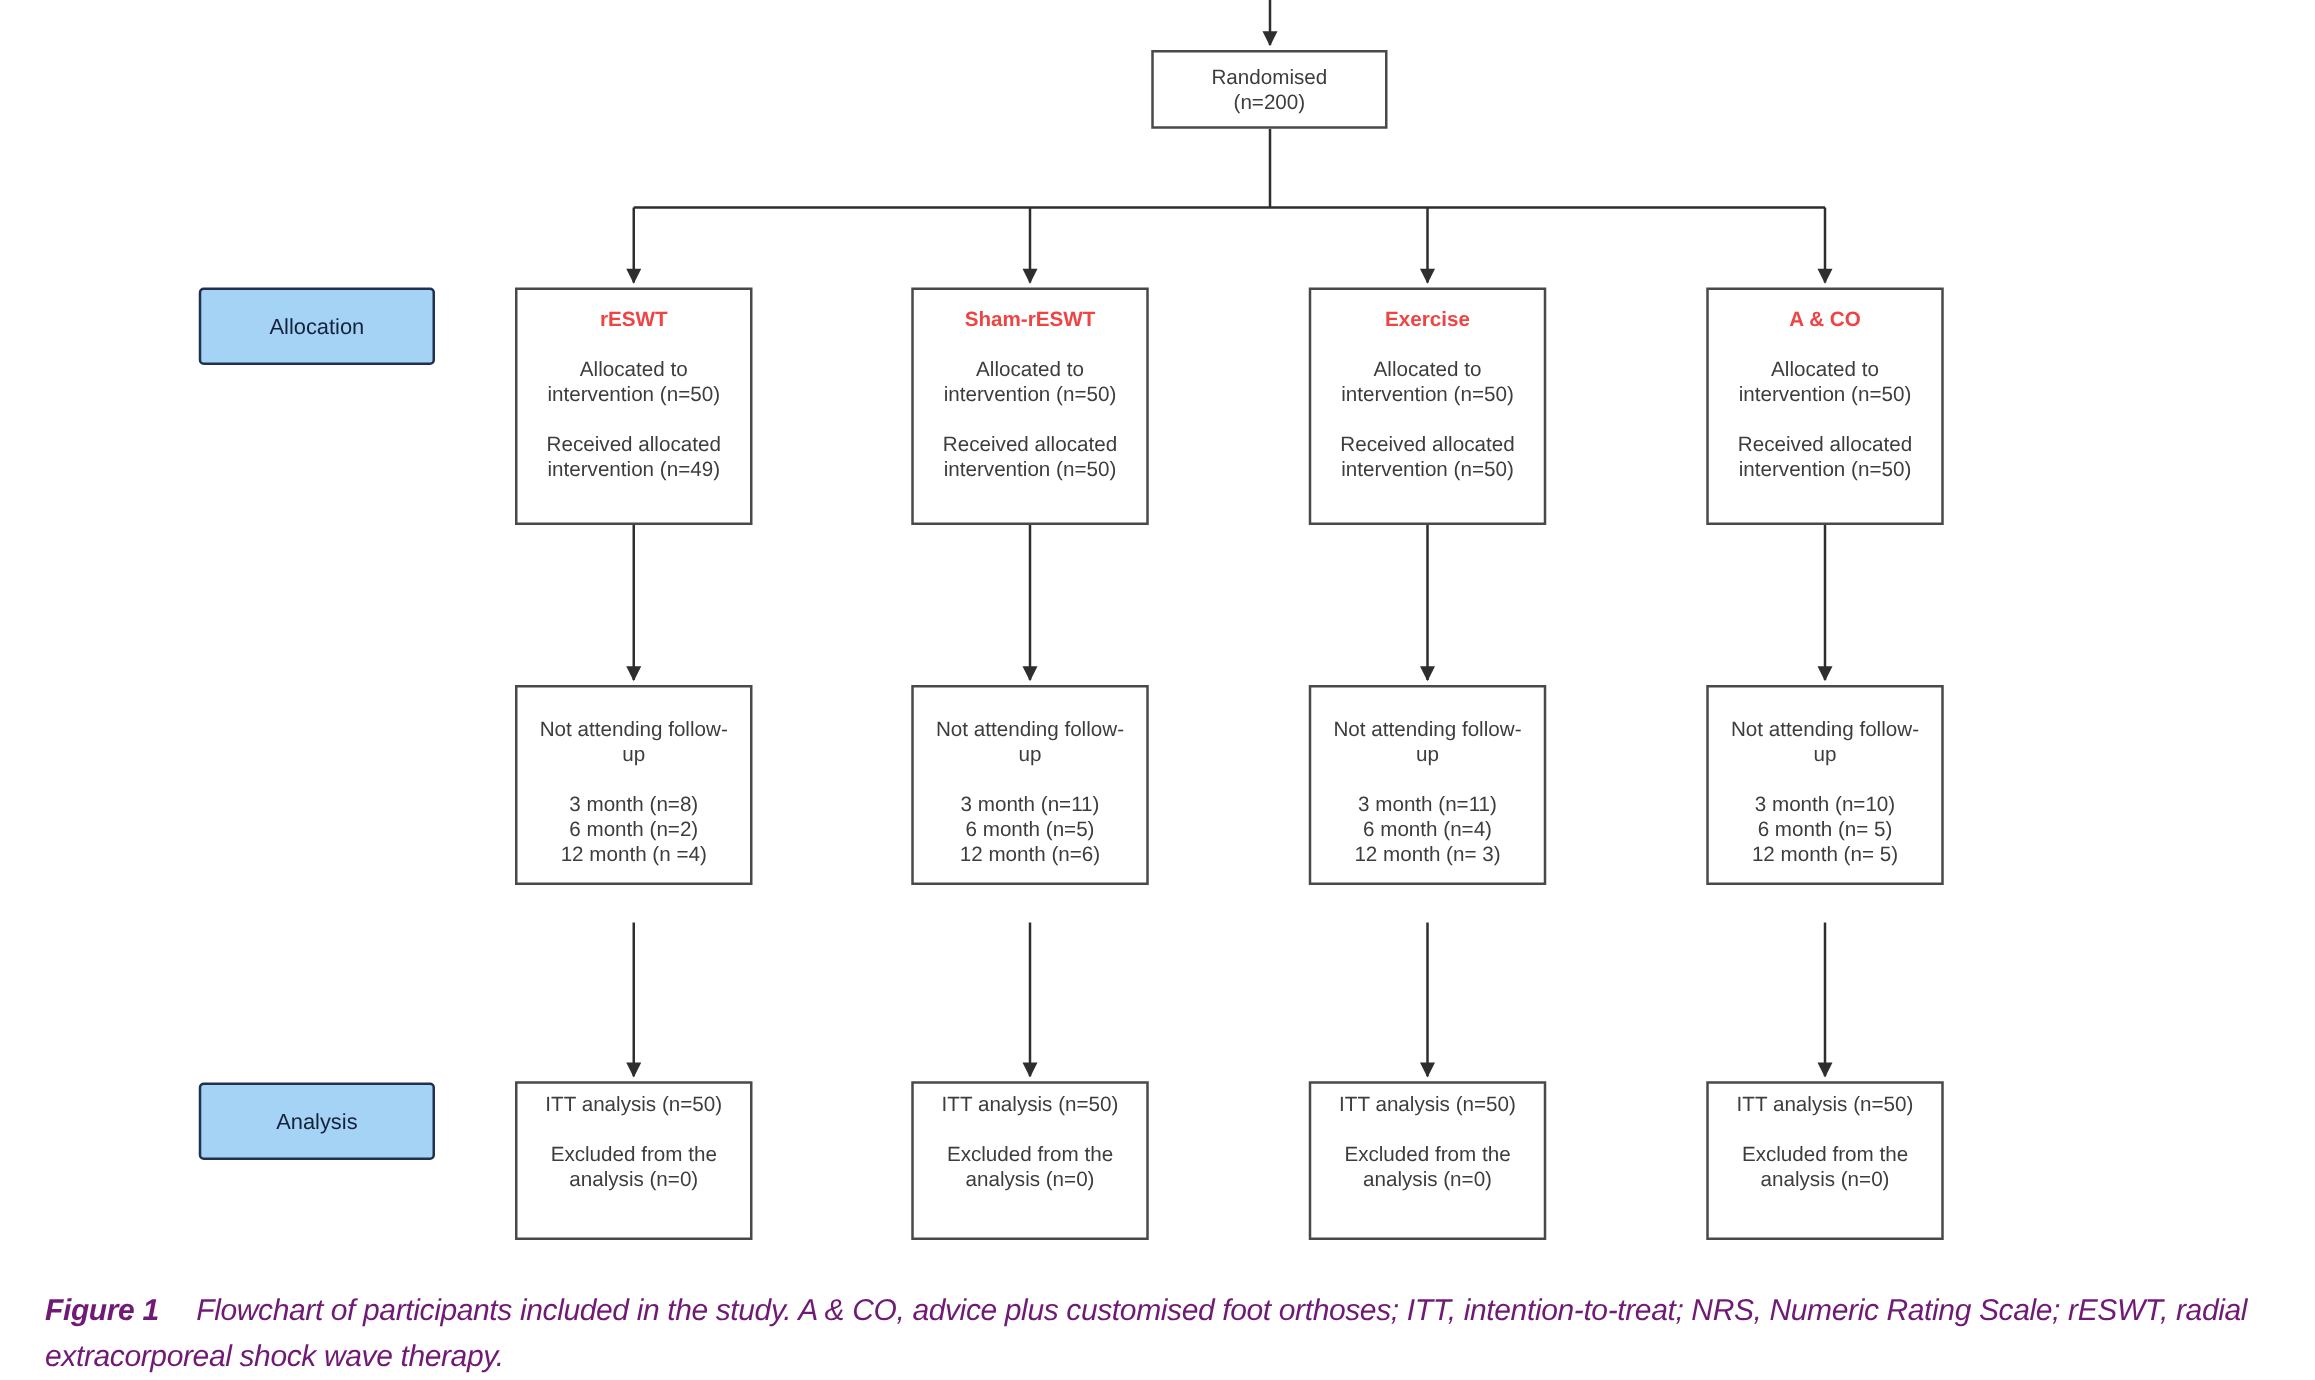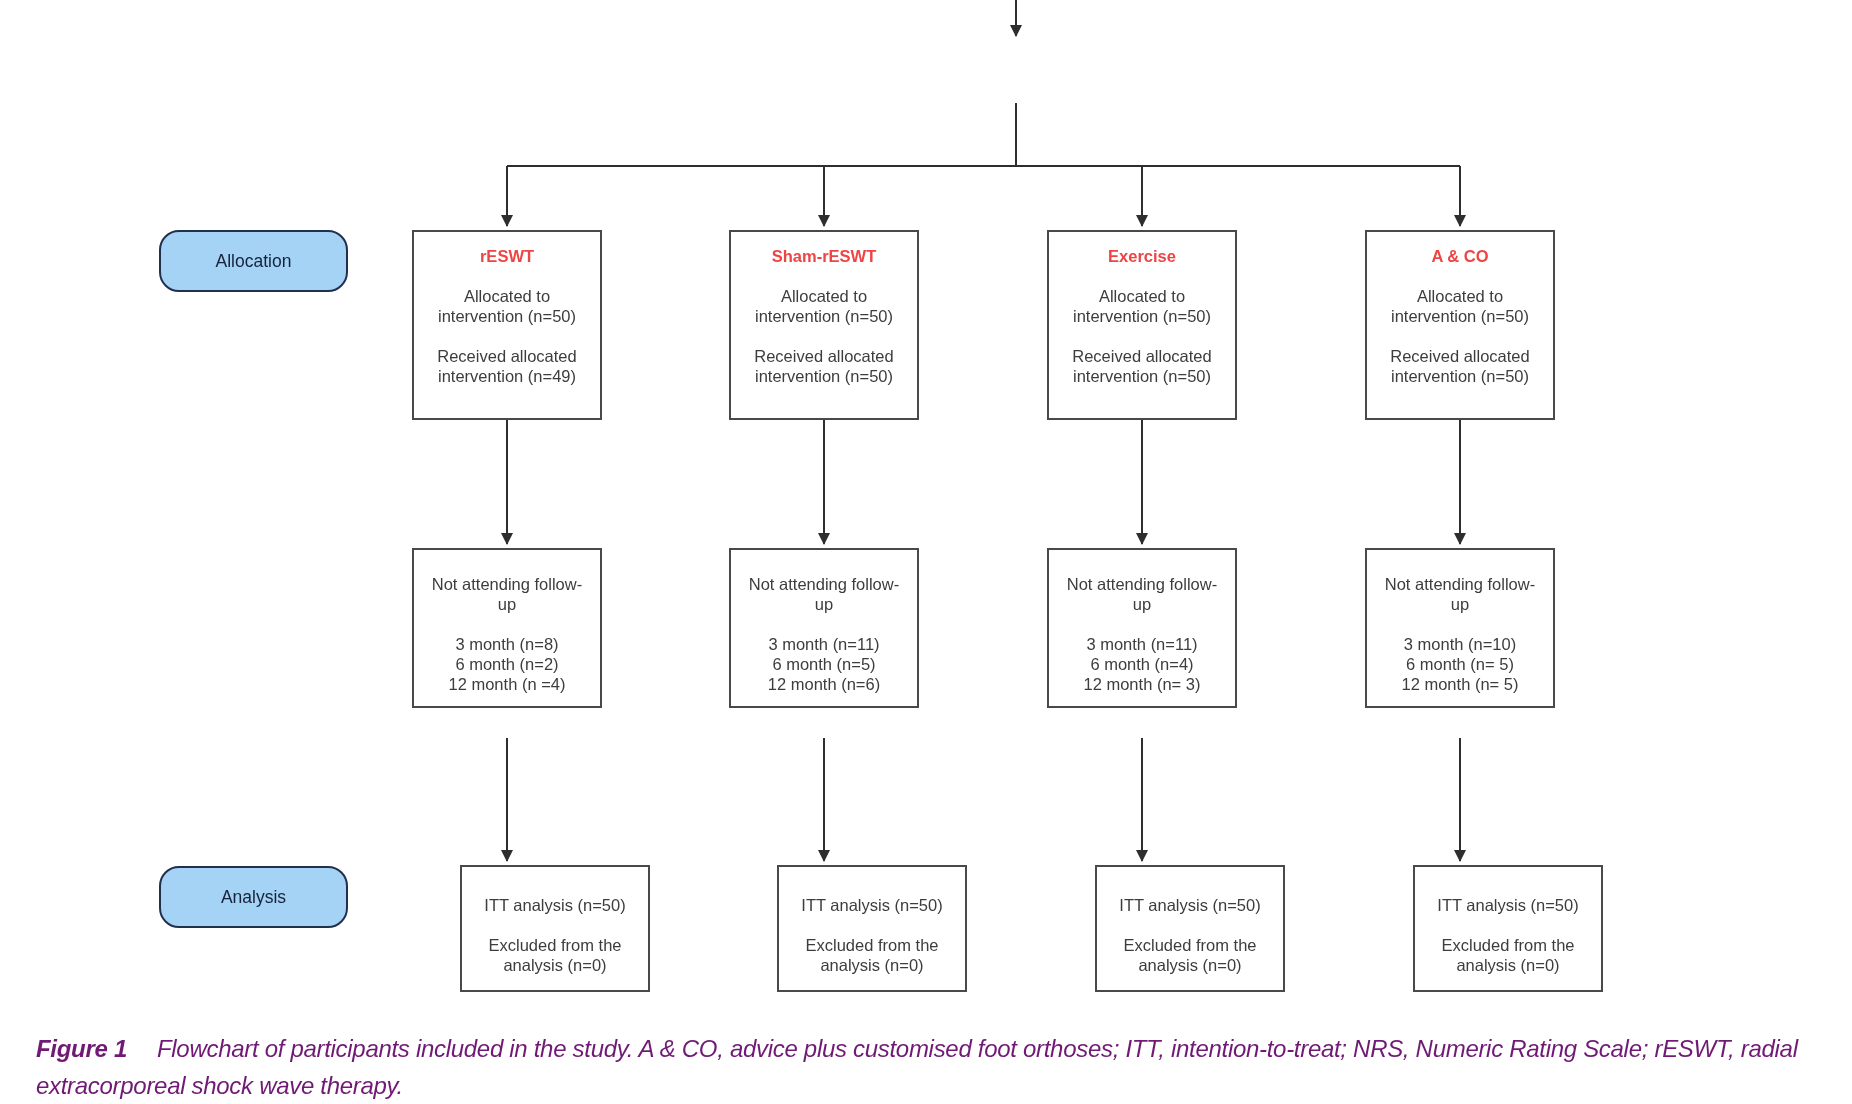--- a/index.html
+++ b/index.html
@@ -37,33 +37,33 @@
     margin-bottom: 20px;
     white-space: pre-line;
   }
   .randomised {
     left: 921px; top: 40px;
     width: 189px; height: 63px;
     display: flex; align-items: center; justify-content: center;
   }
   .alloc-box   { top: 230px; height: 190px; width: 190px; padding-top: 14px; }
   .fu-box      { top: 548px; height: 160px; width: 190px; padding-top: 24px; }
-  .an-box      { top: 865px; height: 127px; width: 190px; padding-top: 28px; margin-left: 48px; }
+  .an-box      { top: 865px; height: 127px; width: 190px; padding-top: 7px; }
   .col-0 { left: 412px; }
   .col-1 { left: 729px; }
   .col-2 { left: 1047px; }
   .col-3 { left: 1365px; }
   .stage-label {
     position: absolute;
     left: 159px;
     width: 189px; height: 62px;
     box-sizing: border-box;
     background: #a5d3f5;
     border: 2px solid #22304e;
-    border-radius: 20px;
+    border-radius: 4px;
     display: flex; align-items: center; justify-content: center;
     font-size: 17.5px;
     color: #16223c;
   }
   .stage-0 { top: 230px; }
   .stage-1 { top: 547px; }
   .stage-2 { top: 866px; }
   .caption {
     position: absolute;
     left: 36px; top: 1030px;
@@ -105,20 +105,24 @@
       <path d="M1142,420 V544" marker-end="url(#arrow)"></path>
       <path d="M1460,420 V544" marker-end="url(#arrow)"></path>
 
       <path d="M507,738 V861" marker-end="url(#arrow)"></path>
       <path d="M824,738 V861" marker-end="url(#arrow)"></path>
       <path d="M1142,738 V861" marker-end="url(#arrow)"></path>
       <path d="M1460,738 V861" marker-end="url(#arrow)"></path>
     </g>
   </svg>
 
+  <div class="box randomised">
+    <p>Randomised
+(n=200)</p>
+  </div>
 
   <div class="stage-label stage-0">
     <span>Allocation</span>
   </div>
   <div class="stage-label stage-2">
     <span>Analysis</span>
   </div>
 
   <div class="box alloc-box col-0">
     <div class="box-title">rESWT</div>

